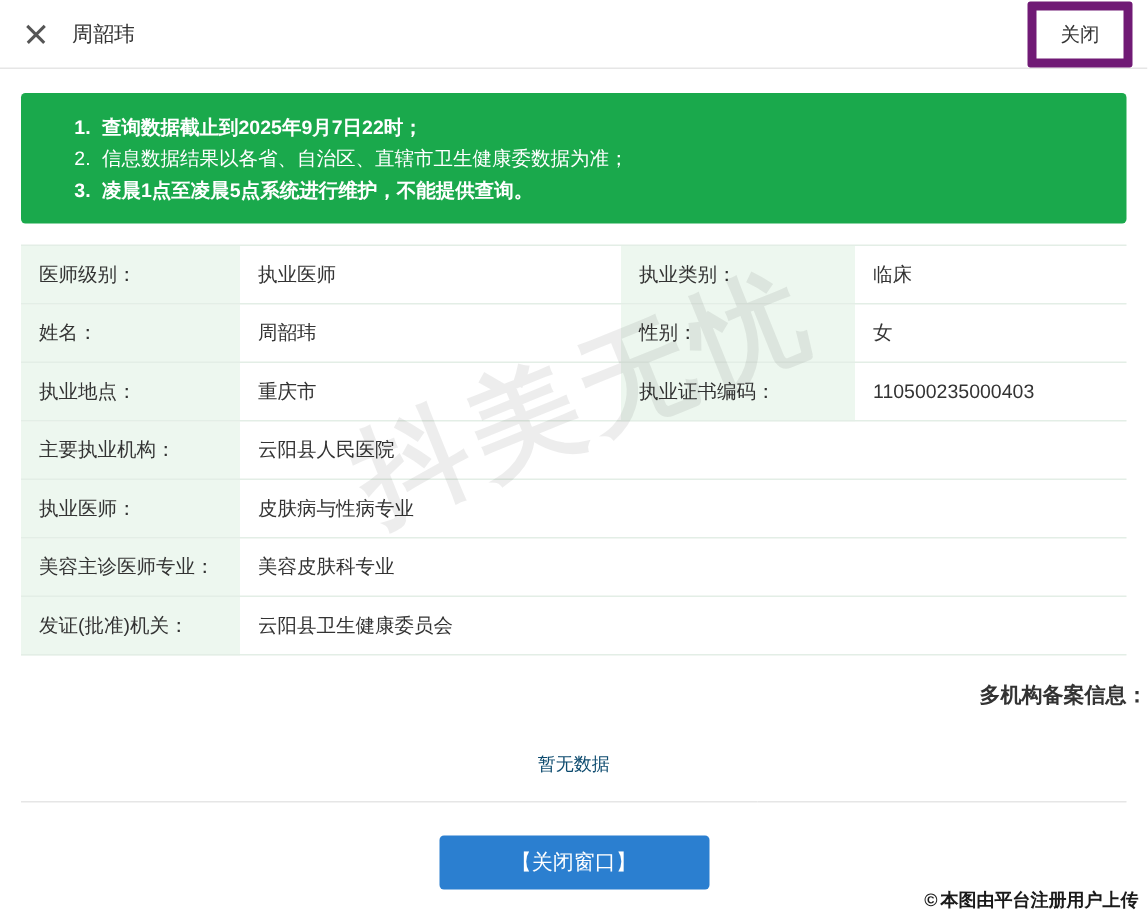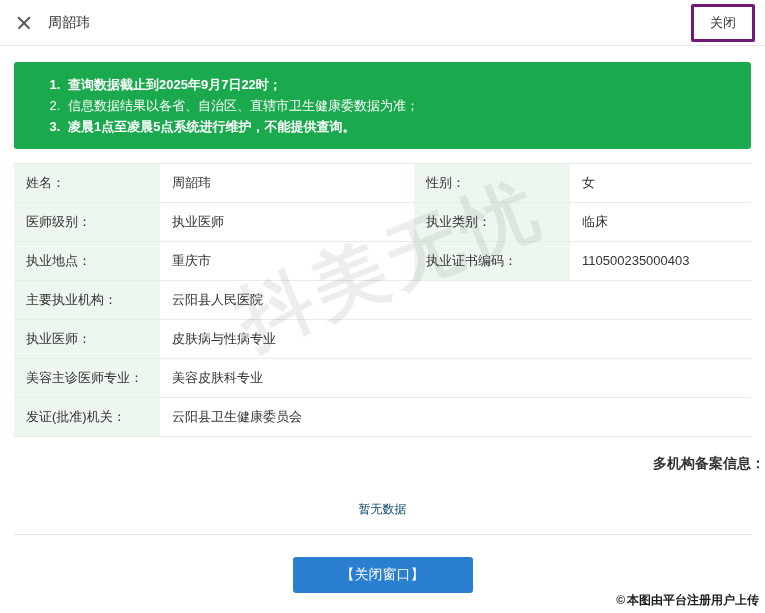--- a/index.html
+++ b/index.html
@@ -46,21 +46,21 @@
   .close-x::before { transform: rotate(45deg); }
   .close-x::after  { transform: rotate(-45deg); }
 
   .topbar-title {
     margin-left: 14px;
     font-size: 14px;
     color: #333;
     flex: 1 1 auto;
   }
   .btn-close-top {
-    border: 3px solid #701a75;
+    border: 6px solid #701a75;
     background: #ffffff;
     color: #333;
     font-size: 13px;
     padding: 7px 16px;
     border-radius: 2px;
     cursor: pointer;
     font-family: Liberation Mono, monospace;
   }
 
   
@@ -218,32 +218,32 @@
   <ol>
     <li>查询数据截止到2025年9月7日22时；</li>
     <li class="thin">信息数据结果以各省、自治区、直辖市卫生健康委数据为准；</li>
     <li>凌晨1点至凌晨5点系统进行维护，不能提供查询。</li>
   </ol>
 </div>
 
 <table class="info-table">
   <tbody>
       <tr>
+    <td class="label">医师级别：</td>
+    <td class="value">执业医师</td>
+    <td class="label2">执业类别：</td>
+    <td class="value2">临床</td>
+  </tr>
+  <tr>
     <td class="label">姓名：</td>
     <td class="value">周韶玮</td>
     <td class="label2">性别：</td>
     <td class="value2">女</td>
   </tr>
   <tr>
-    <td class="label">医师级别：</td>
-    <td class="value">执业医师</td>
-    <td class="label2">执业类别：</td>
-    <td class="value2">临床</td>
-  </tr>
-  <tr>
     <td class="label">执业地点：</td>
     <td class="value">重庆市</td>
     <td class="label2">执业证书编码：</td>
     <td class="value2">110500235000403</td>
   </tr>
   <tr>
     <td class="label">主要执业机构：</td>
     <td class="full" colspan="3">云阳县人民医院</td>
   </tr>
   <tr>

